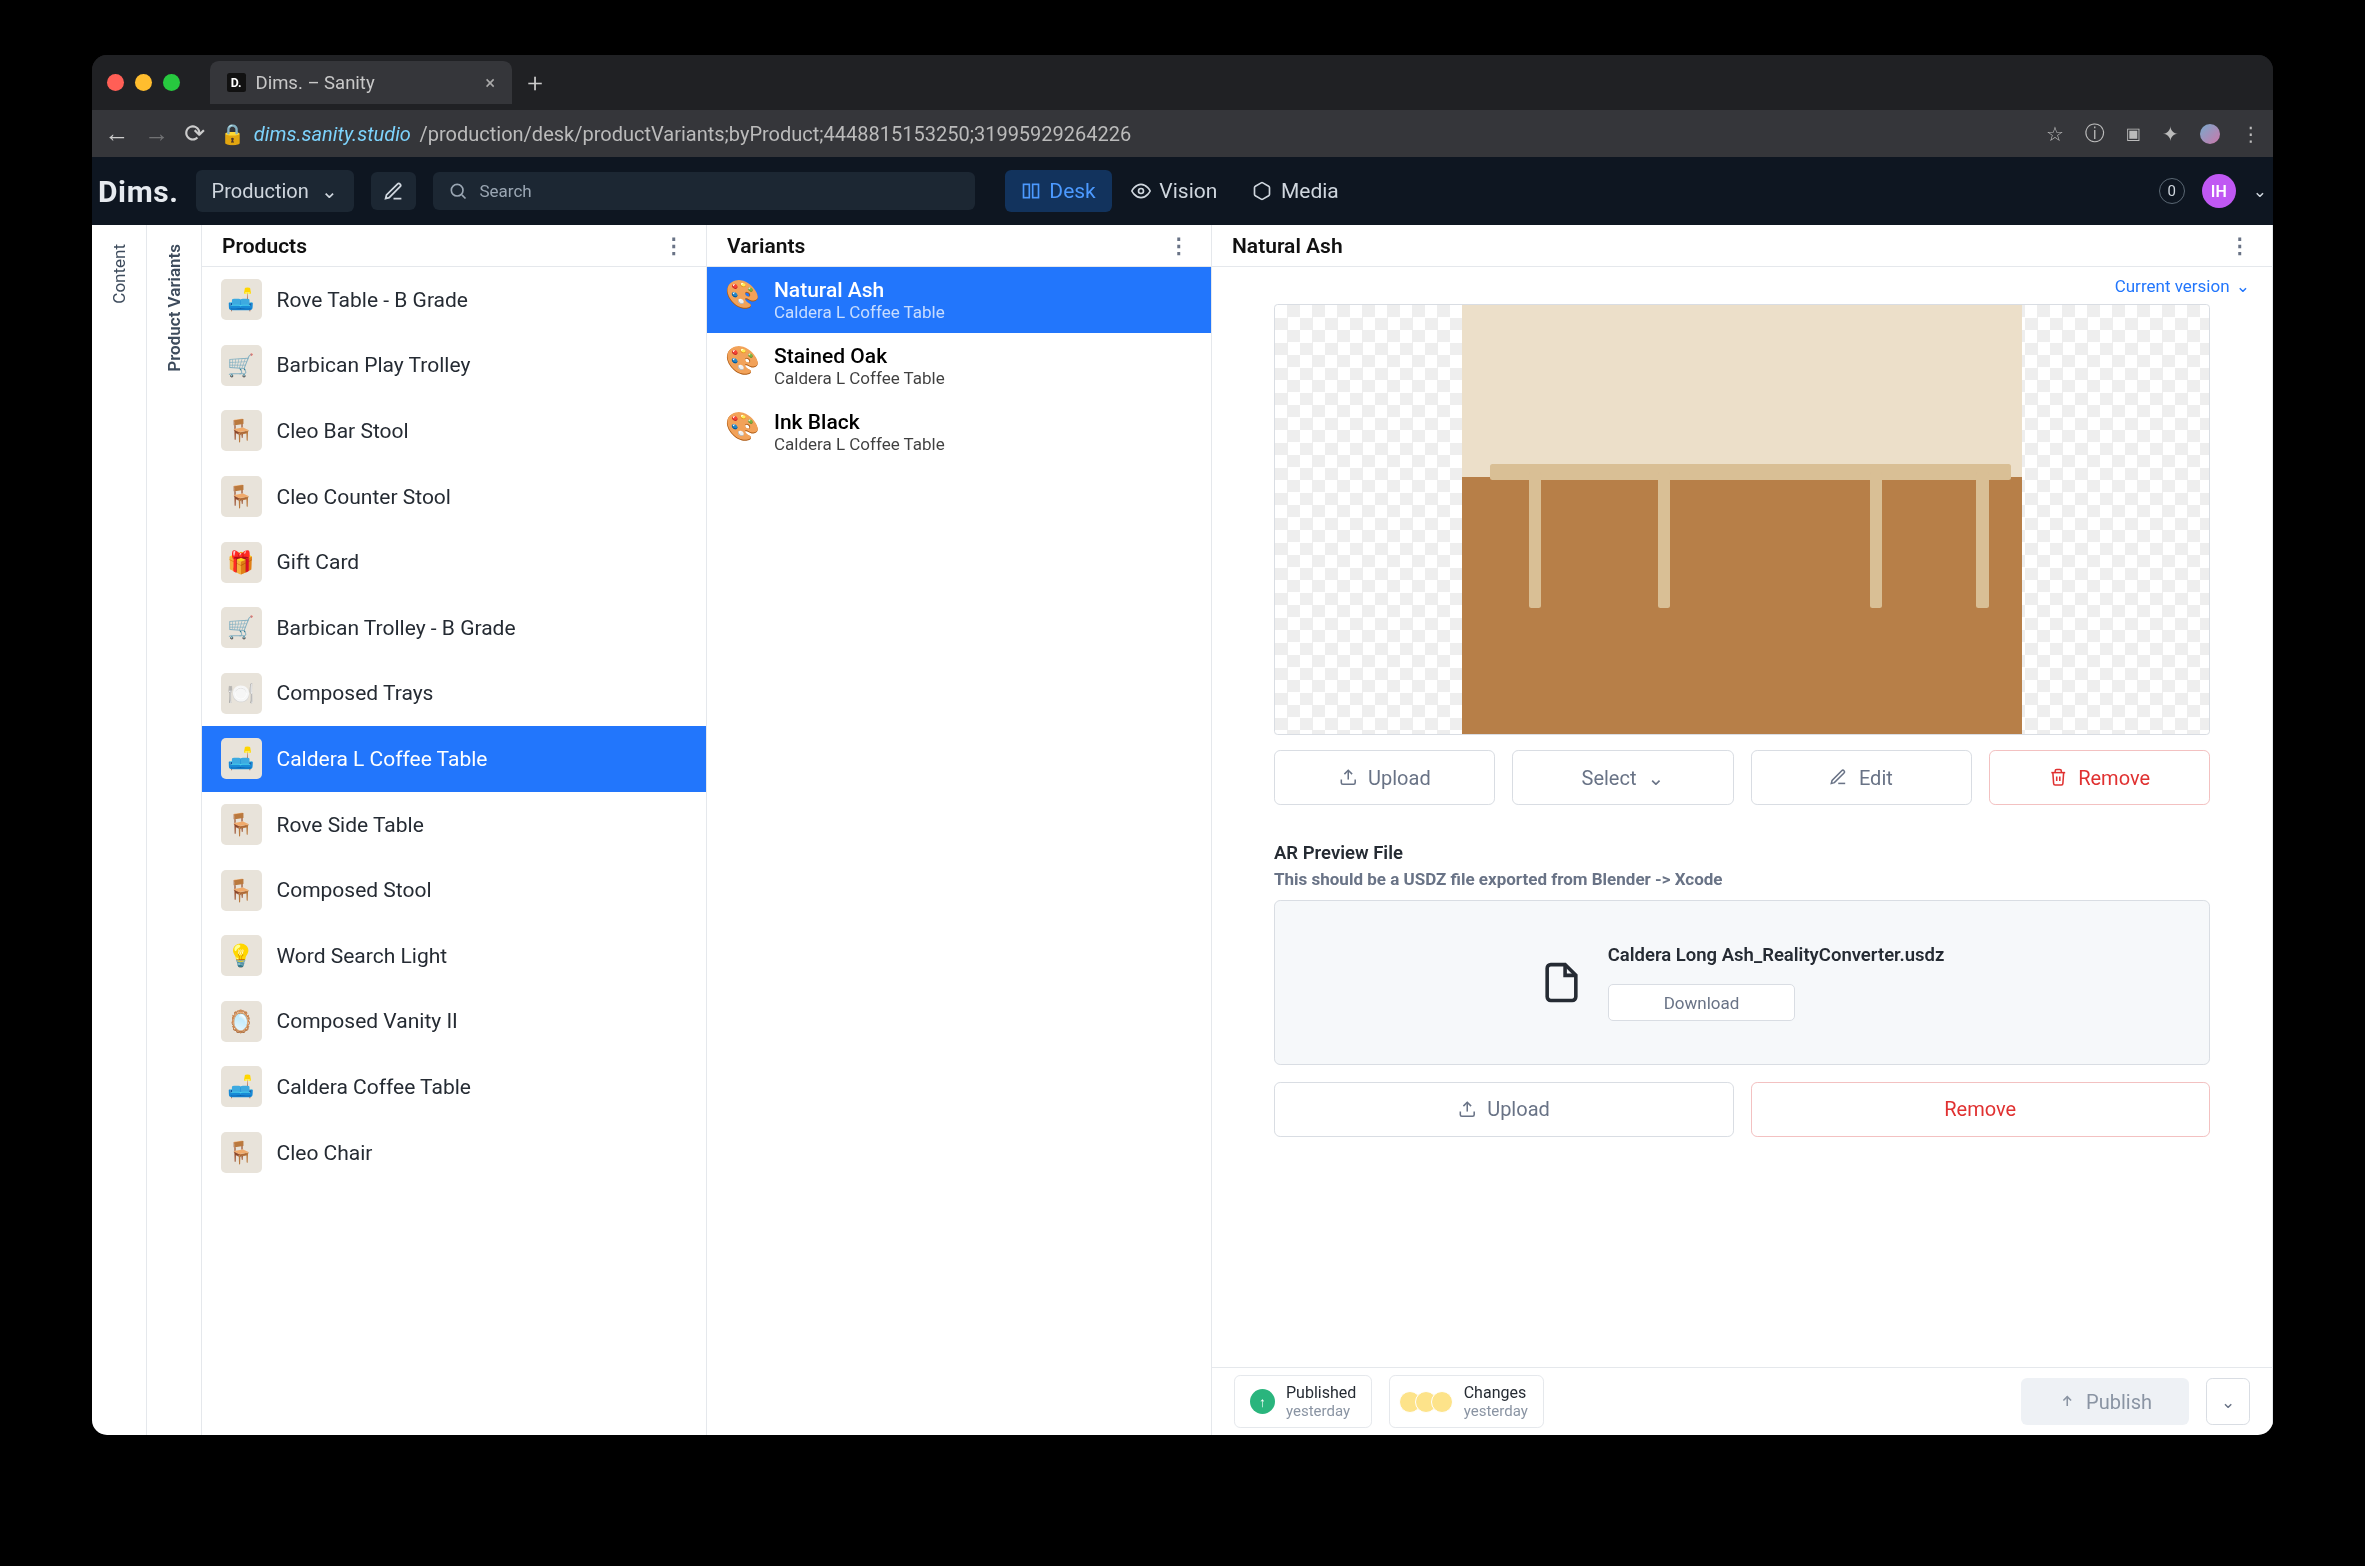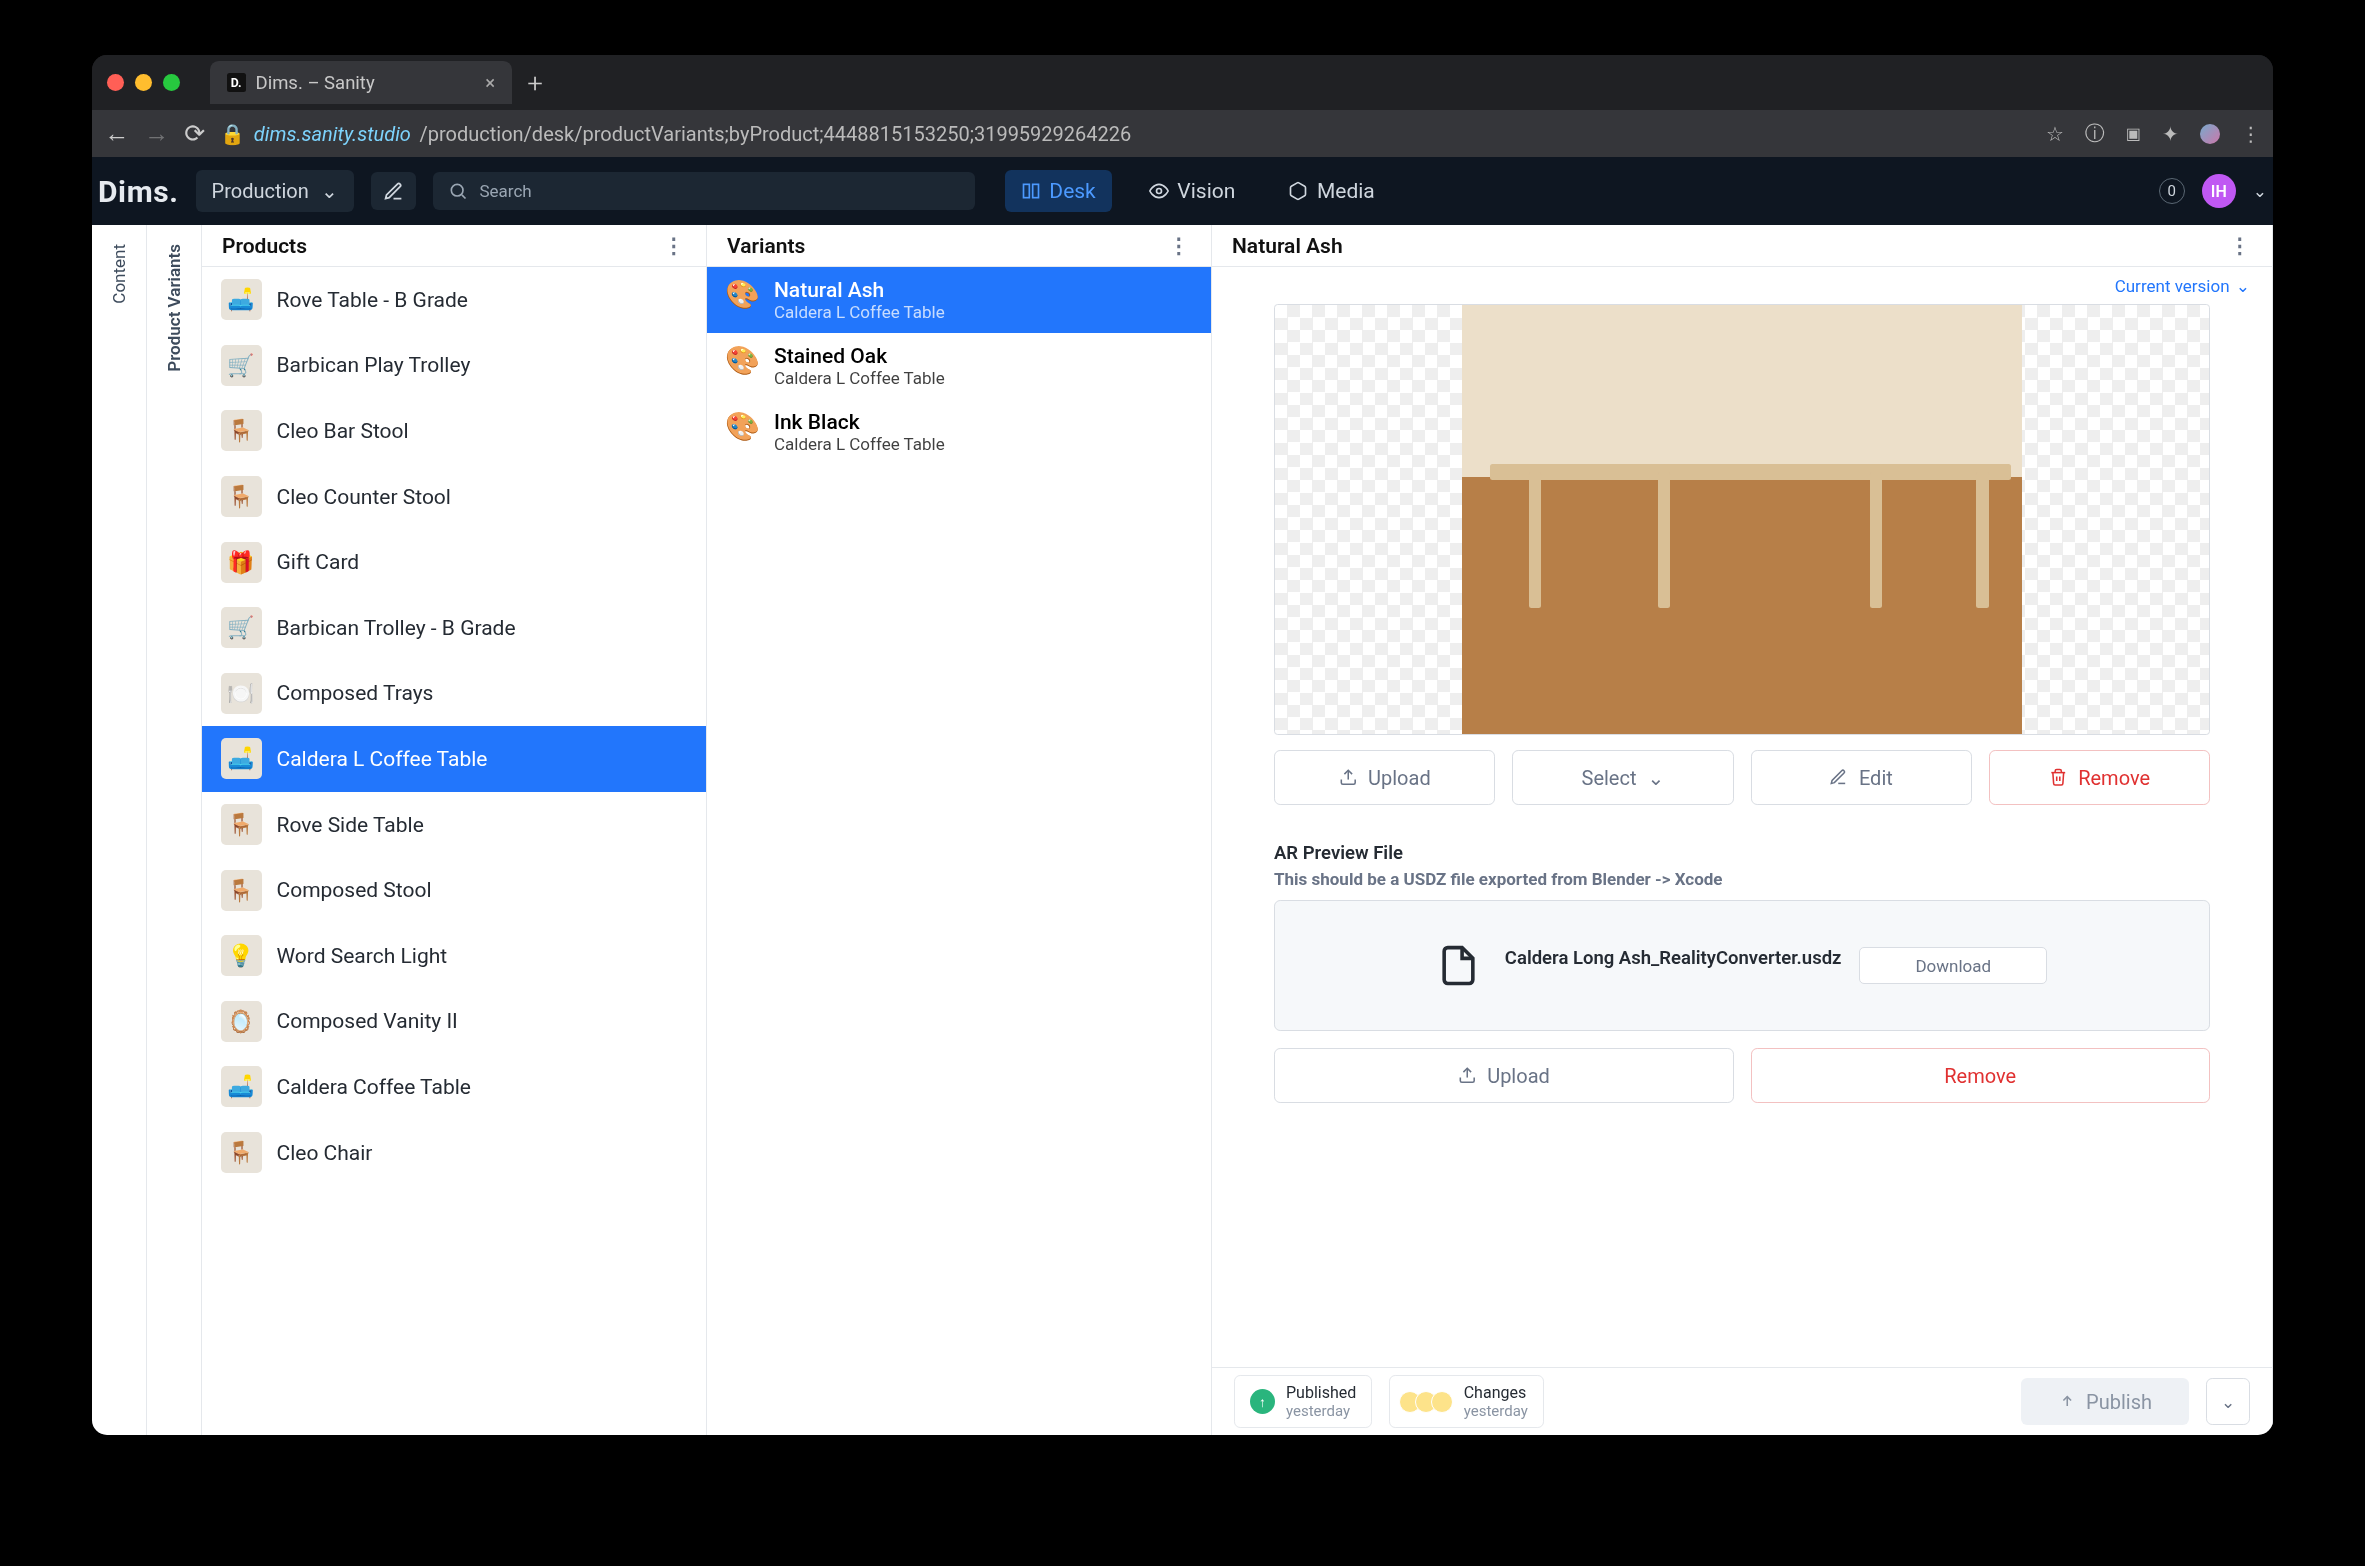--- a/index.html
+++ b/index.html
@@ -59,21 +59,21 @@
   .brand{ font-size:30px; font-weight:700; letter-spacing:0.6px;}
   .ws-select{
     background:#1c2733; border-radius:6.2px; padding:8.6px 16px;
     display:flex; align-items:center; gap:12.3px; font-size:20px; color:#cfd6de;
   }
   .compose-btn{ background:#1c2733;border-radius:6.2px;padding:8.6px 12.3px;color:#cfd6de;}
   .search-wrap{
     flex:0 0 542px; background:#1c2733; border-radius:6.2px;
     display:flex; align-items:center; gap:11px; padding:8.6px 15px; color:#9aa6b3;
   }
-  .nav-items{ display:flex; align-items:center; gap:21px; margin-left:12.3px;}
+  .nav-items{ display:flex; align-items:center; gap:3px; margin-left:12.3px;}
   .nav-item{ display:flex; align-items:center; gap:8.6px; padding:8.6px 16px; border-radius:6.2px; font-size:21px; color:#cfd6de;}
   .nav-item.active{ background:#12335d; color:#4c9aff;}
   .header-right{ margin-left:auto; display:flex; align-items:center; gap:17px;}
   .badge-zero{ width:26px;height:26px;border-radius:50%;border:1.2px solid #5a6773;display:flex;align-items:center;justify-content:center;font-size:15px;color:#cfd6de;}
   .avatar{ width:34px;height:34px;border-radius:50%;background:#c058f3;color:#fff;display:flex;align-items:center;justify-content:center;font-size:16px;font-weight:600;}
   .app-body{ flex:1; display:flex; background:#fff; overflow:hidden;}
   .rail{
     width:55px; border-right:0.6px solid #e5e8ec; display:flex; flex-direction:column;
     align-items:center; padding-top:18.5px; gap:18.5px; color:#3d4b5c; font-size:17px;
   }
@@ -127,21 +127,21 @@
     font-size:20px; color:#697386; background:#fff; cursor:pointer;
   }
   .btn.danger{ color:#e03131; border-color:#f3c1c1;}
   .field-label{ font-size:18.5px; font-weight:600; color:#252b33; margin-bottom:5px;}
   .field-desc{ font-size:17px; color:#697386; margin-bottom:11px;font-weight:bold;}
   .file-box{
     border:1.2px solid #d9dde3; background:#f6f8fa; border-radius:6.2px;
     padding:43px; display:flex; align-items:center; justify-content:center; gap:25px;
   }
   .file-icon{ font-size:43px; color:#252b33;}
-  .file-meta{ display:flex; flex-direction:row; gap:18px; align-items:flex-start;}
+  .file-meta{ display:flex; flex-direction:column; gap:18px; align-items:flex-start;}
   .file-name{ font-size:18.5px; font-weight:600; color:#252b33;}
   .dl-btn{ border:1.2px solid #d9dde3; border-radius:5px; padding:7.4px 55px; font-size:17px; color:#697386; background:#fff;}
   .doc-footer{
     height:68px; border-top:0.6px solid #e5e8ec; display:flex; align-items:center;
     padding:0 22px; gap:17px;
   }
   .status-pill{
     display:flex; align-items:center; gap:11px; padding:7.4px 15px;
     border:1.2px solid #e5e8ec; border-radius:6.2px; background:#fff;
   }

